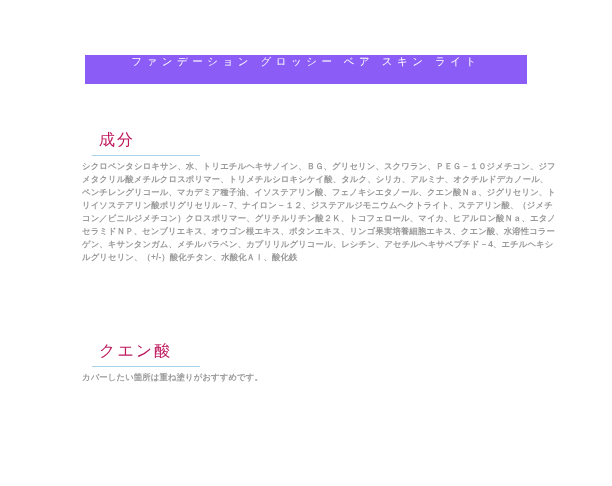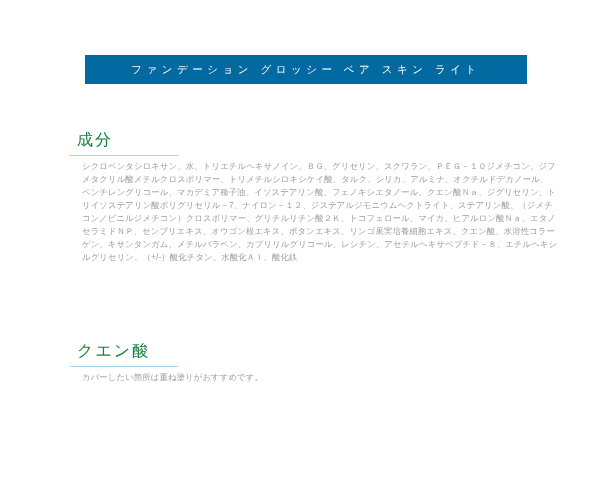--- a/index.html
+++ b/index.html
@@ -13,52 +13,52 @@
     position: relative;
     font-family: "Liberation Sans", "DejaVu Sans", sans-serif;
     overflow: hidden;
   }
   .banner {
     position: absolute;
     left: 85px;
     top: 55px;
     width: 442px;
     height: 29px;
-    background: #0369a1;
+    background: #8b5cf6;
     color: #ffffff;
     display: flex;
-    align-items: center;
     justify-content: center;
     font-size: 10.5px;
     letter-spacing: 4.5px;
     white-space: nowrap;
   }
   .section-heading {
     position: absolute;
-    left: 70px;
+    left: 92px;
     margin: 0;
     width: 101px;
     padding: 0 0 4px 7px;
     border-bottom: 1px solid #A8D3EB;
     font-size: 16px;
     font-weight: normal;
     letter-spacing: 2px;
-    color: #15803d;
+    color: #be185d;
     white-space: nowrap;
   }
   .heading-ingredients { top: 130px; }
   .heading-usage { top: 341px; }
   .body-text {
     position: absolute;
     left: 82px;
     font-size: 8.4px;
     line-height: 13px;
     letter-spacing: 0.1px;
     color: #9B9B9B;
     white-space: nowrap;
+    font-weight: bold;
   }
   .body-ingredients { top: 160px; }
   .body-usage { top: 371px; }
   .text-line { height: 13px; }
 </style>
 </head>
 <body>
 
 <div class="banner">
   <span>ファンデーション グロッシー ベア スキン ライト</span>
@@ -66,21 +66,21 @@
 
 <h2 class="section-heading heading-ingredients">成分</h2>
 
 <div class="body-text body-ingredients">
   <div class="text-line">シクロペンタシロキサン、水、トリエチルヘキサノイン、ＢＧ、グリセリン、スクワラン、ＰＥＧ－１０ジメチコン、ジフ</div>
   <div class="text-line">メタクリル酸メチルクロスポリマー、トリメチルシロキシケイ酸、タルク、シリカ、アルミナ、オクチルドデカノール、</div>
   <div class="text-line">ペンチレングリコール、マカデミア種子油、イソステアリン酸、フェノキシエタノール、クエン酸Ｎａ、ジグリセリン、ト</div>
   <div class="text-line">リイソステアリン酸ポリグリセリル－7、ナイロン－１２、ジステアルジモニウムヘクトライト、ステアリン酸、（ジメチ</div>
   <div class="text-line">コン／ビニルジメチコン）クロスポリマー、グリチルリチン酸２Ｋ、トコフェロール、マイカ、ヒアルロン酸Ｎａ、エタノ</div>
   <div class="text-line">セラミドＮＰ、センブリエキス、オウゴン根エキス、ボタンエキス、リンゴ果実培養細胞エキス、クエン酸、水溶性コラー</div>
-  <div class="text-line">ゲン、キサンタンガム、メチルパラベン、カプリリルグリコール、レシチン、アセチルヘキサペプチド－８、エチルヘキシ</div>
+  <div class="text-line">ゲン、キサンタンガム、メチルパラベン、カプリリルグリコール、レシチン、アセチルヘキサペプチド－4、エチルヘキシ</div>
   <div class="text-line">ルグリセリン、（+/-）酸化チタン、水酸化Ａｌ、酸化鉄</div>
 </div>
 
 <h2 class="section-heading heading-usage">クエン酸</h2>
 
 <div class="body-text body-usage">
   <div class="text-line">カバーしたい箇所は重ね塗りがおすすめです。</div>
 </div>
 
 </body></html>

